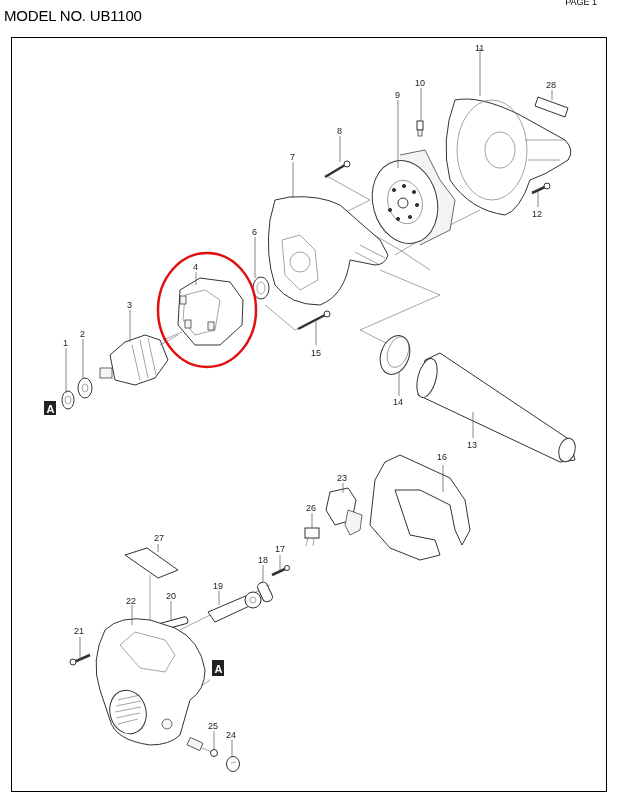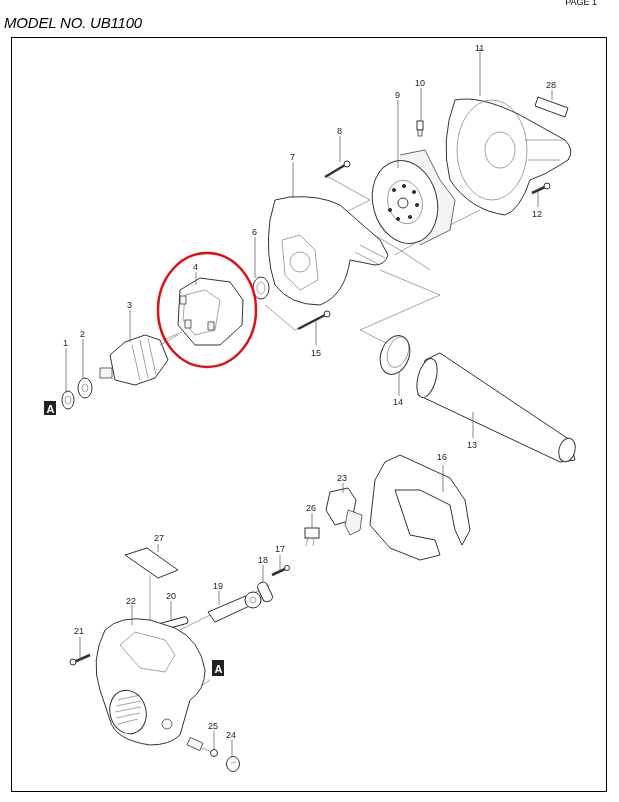--- a/index.html
+++ b/index.html
@@ -1,19 +1,19 @@
 <!DOCTYPE html>
 <html><head>
 <meta charset="utf-8">
 <style>
   html, body { margin:0; padding:0; background:#ffffff; }
   body { width:619px; height:802px; position:relative; overflow:hidden;
          font-family:"Liberation Sans", sans-serif; color:#000; }
   .page-label { position:absolute; right:22px; top:-3px; font-size:9px; }
-  .model-title { position:absolute; left:4px; top:14px; font-size:15px; letter-spacing:-0.2px;font-style:italic; }
+  .model-title { position:absolute; left:4px; top:7px; font-size:15px; letter-spacing:-0.2px; }
   .frame { position:absolute; left:11px; top:37px; width:596px; height:755px;
            border:1px solid #000; box-sizing:border-box; }
   svg.diagram { position:absolute; left:0; top:0; }
   .lbl { font-family:"Liberation Sans", sans-serif; font-size:9px; fill:#222; }
   .ln { stroke:#555; stroke-width:0.7; fill:none; }
   .part { stroke:#333; stroke-width:1; fill:#fff; }
   .part2 { stroke:#444; stroke-width:0.8; fill:#f4f4f4; }
   .thin { stroke:#666; stroke-width:0.6; fill:none; }
   .dark { fill:#333; stroke:#333; }
 </style>

